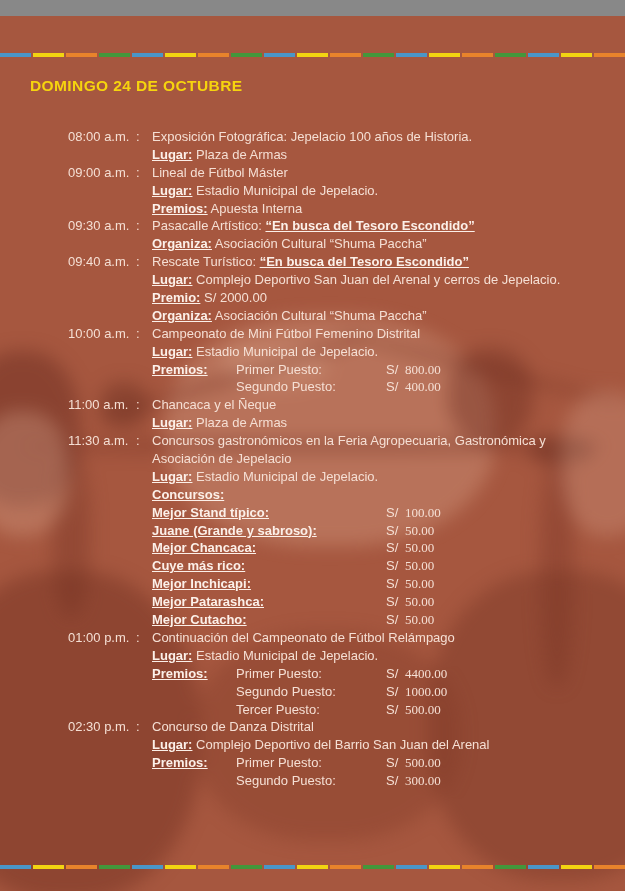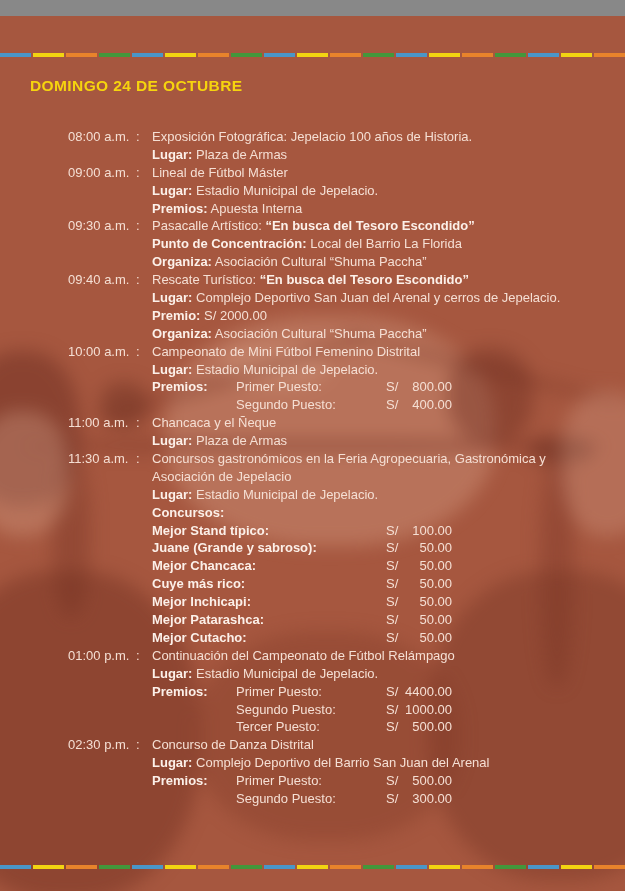--- a/index.html
+++ b/index.html
@@ -44,26 +44,26 @@
   .schedule{
     position:absolute;left:68px;top:112px;right:8px;
     font-size:13px;line-height:17.9px;
     color:var(--text,#F5DFD4);
   }
   .event{display:flex;}
   .time{width:64px;flex:none;}
   .sep{width:20px;flex:none;padding-left:4px;box-sizing:border-box;}
   .body{flex:1;min-width:0;}
   .line{white-space:nowrap;height:17.9px;}
-  .b{font-weight:bold;color:var(--text-bold,#FCF0E9);}
+  .b{font-weight:bold;color:var(--text-bold,#FCF0E9);text-decoration:underline;}
   .money{position:relative;}
   .m-label{position:absolute;left:0;}
   .m-name{position:absolute;left:84px;}
   .m-cur{position:absolute;left:234px;}
-  .m-amt{position:absolute;left:242px;width:58px;text-align:right;}
+  .m-amt{position:absolute;left:253px;width:58px;font-family:Liberation Serif, serif;}
 </style>
 </head>
 <body>
 
 <div class="page">
   <div class="photo">
     <div class="ph-light-center"></div>
     <div class="ph-sign-c"></div>
     <div class="ph-roof-l"></div>
     <div class="ph-roof-r"></div>
@@ -101,21 +101,20 @@
           <div class="line"><span class="r">Lineal de Fútbol Máster</span></div>
           <div class="line"><span class="b">Lugar:</span><span class="r"> Estadio Municipal de Jepelacio.</span></div>
           <div class="line"><span class="b">Premios:</span><span class="r"> Apuesta Interna</span></div>
         </div>
       </div>
       <div class="event">
         <div class="time">09:30 a.m.</div>
         <div class="sep">:</div>
         <div class="body">
           <div class="line"><span class="r">Pasacalle Artístico: </span><span class="b">“En busca del Tesoro Escondido”</span></div>
-          <div class="line"><span class="b">Punto de Concentración:</span><span class="r"> Local del Barrio La Florida</span></div>
           <div class="line"><span class="b">Organiza:</span><span class="r"> Asociación Cultural “Shuma Paccha”</span></div>
         </div>
       </div>
       <div class="event">
         <div class="time">09:40 a.m.</div>
         <div class="sep">:</div>
         <div class="body">
           <div class="line"><span class="r">Rescate Turístico: </span><span class="b">“En busca del Tesoro Escondido”</span></div>
           <div class="line"><span class="b">Lugar:</span><span class="r"> Complejo Deportivo San Juan del Arenal y cerros de Jepelacio.</span></div>
           <div class="line"><span class="b">Premio:</span><span class="r"> S/ 2000.00</span></div>

